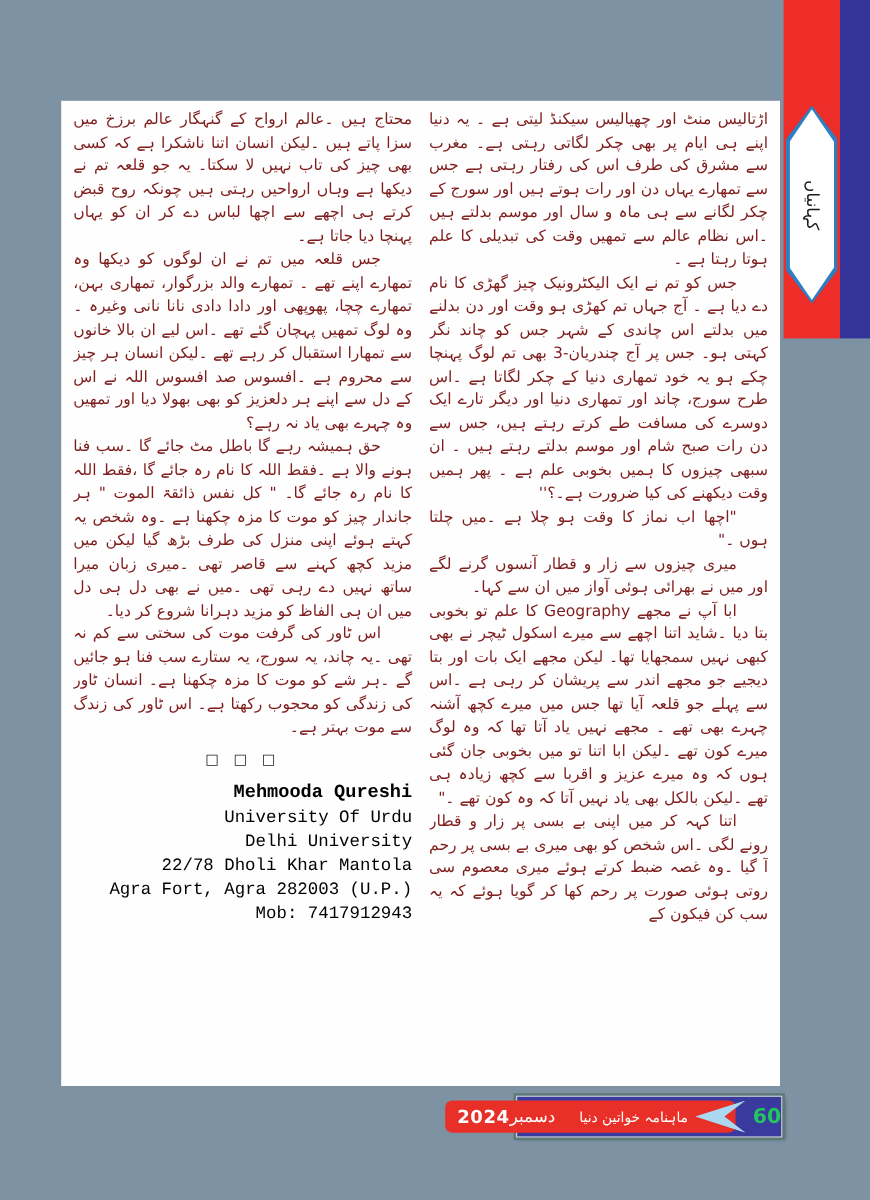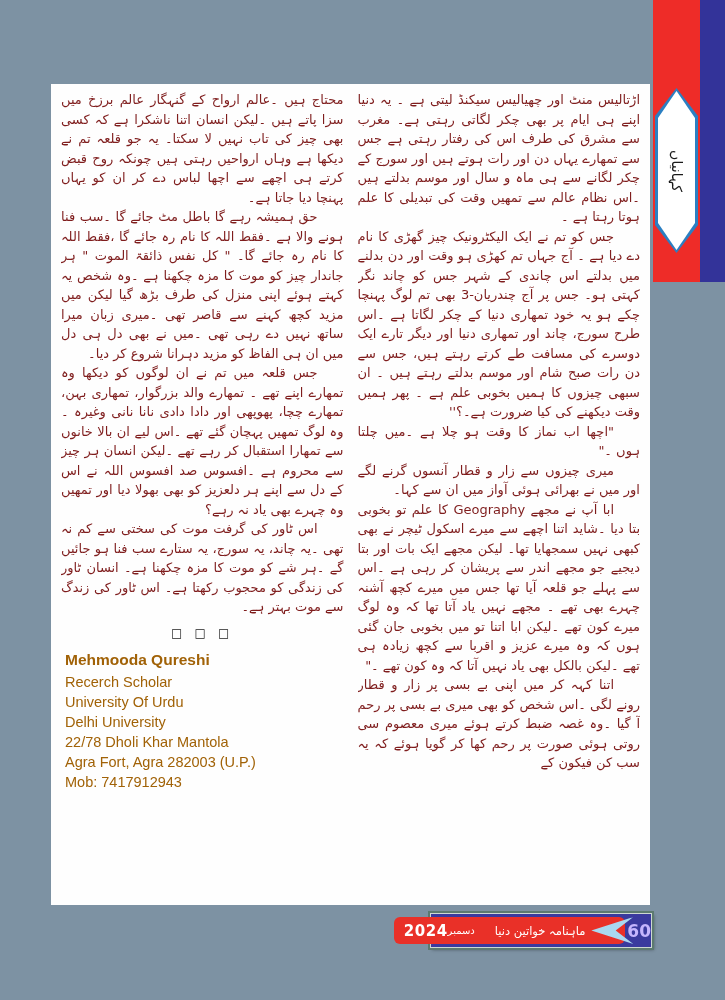--- a/index.html
+++ b/index.html
@@ -12,76 +12,75 @@
   .columns{display:flex;direction:rtl;gap:14px;height:100%;}
   .col{flex:1;overflow:hidden;direction:rtl;}
   .para{margin:0;font-size:13px;line-height:19.5px;text-align:justify;color:#7f1d1d;}
   .col .para:not(:first-child){text-indent:26px;}
 
   
   .end-marker{text-align:center;font-size:12px;font-weight:bold;letter-spacing:4px;
               color:#222;margin:9px 0 10px;direction:ltr;}
 
   
-  .author{direction:ltr;text-align:left;font-family:Liberation Sans, sans-serif;color:#a16207;
+  .author{direction:ltr;text-align:right;font-family:Liberation Mono, monospace;color:#000000;
           font-size:14.5px;line-height:20px;padding-left:4px;}
   .author .name{font-weight:bold;font-size:15.5px;margin-bottom:2px;}
 
   
   .strip-red{position:absolute;left:653px;top:0;width:47px;height:282px;background:#ee2c28;}
   .strip-navy{position:absolute;left:700px;top:0;width:25px;height:282px;background:#333399;}
 
   
   .badge{position:absolute;left:655px;top:88px;width:43px;height:165px;background:#2b7fc2;
          clip-path:polygon(50% 0%,100% 17%,100% 83%,50% 100%,0% 83%,0% 17%);}
   .badge-inner{position:absolute;inset:3px;background:#ffffff;
          clip-path:polygon(50% 0%,100% 17%,100% 83%,50% 100%,0% 83%,0% 17%);}
   .badge-label{position:absolute;left:50%;top:50%;transform:translate(-50%,-50%) rotate(90deg);
          white-space:nowrap;font-size:14px;color:#1a1a1a;direction:rtl;}
 
   
   .footer-box{position:absolute;left:430px;top:913px;width:222px;height:35px;background:#3a3a9e;
          border:1px solid #cdd7d2;box-shadow:0 0 0 2px #5c7a70,2px 2px 3px rgba(0,0,0,.35);
          box-sizing:border-box;display:flex;direction:rtl;align-items:center;}
-  .footer-pagenum{width:42px;text-align:center;color:#c4b5fd;font-weight:bold;font-size:17px;}
+  .footer-pagenum{width:42px;text-align:center;color:#22c55e;font-weight:bold;font-size:17px;margin-left:12px;}
   .footer-red{flex:1;align-self:stretch;margin:3px 2px 3px 4px;background:#e93028;border-radius:6px;
          position:relative;display:flex;align-items:center;justify-content:space-between;
          direction:rtl;color:#ffffff;padding:0 40px 0 10px;}
   .chevron{position:absolute;right:-8px;top:50%;transform:translateY(-50%);width:42px;height:27px;
          background:#aad8f0;clip-path:polygon(100% 0%,0% 50%,100% 100%,58% 50%);}
   .footer-magazine{font-size:11.5px;white-space:nowrap;padding-left:20px;}
-  .footer-month{font-size:10px;white-space:nowrap;}
+  .footer-month{font-size:14px;white-space:nowrap;}
   .footer-year{font-size:15px;font-weight:bold;letter-spacing:.5px;direction:ltr;}
 </style>
 </head>
 <body>
 
 <div class="canvas">
 
   <div class="page">
     <div class="columns">
       <div class="col">
           <p class="para">اڑتالیس منٹ اور چھیالیس سیکنڈ لیتی ہے ۔ یہ دنیا اپنے ہی ایام پر بھی چکر لگاتی رہتی ہے۔ مغرب سے مشرق کی طرف اس کی رفتار رہتی ہے جس سے تمھارے یہاں دن اور رات ہوتے ہیں اور سورج کے چکر لگانے سے ہی ماہ و سال اور موسم بدلتے ہیں ۔اس نظام عالم سے تمھیں وقت کی تبدیلی کا علم ہوتا رہتا ہے ۔</p>
           <p class="para">جس کو تم نے ایک الیکٹرونیک چیز گھڑی کا نام دے دیا ہے ۔ آج جہاں تم کھڑی ہو وقت اور دن بدلنے میں بدلتے اس چاندی کے شہر جس کو چاند نگر کہتی ہو۔ جس پر آج چندریان-3 بھی تم لوگ پہنچا چکے ہو یہ خود تمھاری دنیا کے چکر لگاتا ہے ۔اس طرح سورج، چاند اور تمھاری دنیا اور دیگر تارے ایک دوسرے کی مسافت طے کرتے رہتے ہیں، جس سے دن رات صبح شام اور موسم بدلتے رہتے ہیں ۔ ان سبھی چیزوں کا ہمیں بخوبی علم ہے ۔ پھر ہمیں وقت دیکھنے کی کیا ضرورت ہے۔؟''</p>
           <p class="para">"اچھا اب نماز کا وقت ہو چلا ہے ۔میں چلتا ہوں ۔"</p>
           <p class="para">میری چیزوں سے زار و قطار آنسوں گرنے لگے اور میں نے بھرائی ہوئی آواز میں ان سے کہا۔</p>
           <p class="para">ابا آپ نے مجھے Geography کا علم تو بخوبی بتا دیا ۔شاید اتنا اچھے سے میرے اسکول ٹیچر نے بھی کبھی نہیں سمجھایا تھا۔ لیکن مجھے ایک بات اور بتا دیجیے جو مجھے اندر سے پریشان کر رہی ہے ۔اس سے پہلے جو قلعہ آیا تھا جس میں میرے کچھ آشنہ چہرے بھی تھے ۔ مجھے نہیں یاد آتا تھا کہ وہ لوگ میرے کون تھے ۔لیکن ابا اتنا تو میں بخوبی جان گئی ہوں کہ وہ میرے عزیز و اقربا سے کچھ زیادہ ہی تھے ۔لیکن بالکل بھی یاد نہیں آتا کہ وہ کون تھے ۔"</p>
           <p class="para">اتنا کہہ کر میں اپنی بے بسی پر زار و قطار رونے لگی ۔اس شخص کو بھی میری بے بسی پر رحم آ گیا ۔وہ غصہ ضبط کرتے ہوئے میری معصوم سی روتی ہوئی صورت پر رحم کھا کر گویا ہوئے کہ یہ سب کن فیکون کے</p>
         </div>
       <div class="col">
         <div>
             <p class="para">محتاج ہیں ۔عالم ارواح کے گنہگار عالم برزخ میں سزا پاتے ہیں ۔لیکن انسان اتنا ناشکرا ہے کہ کسی بھی چیز کی تاب نہیں لا سکتا۔ یہ جو قلعہ تم نے دیکھا ہے وہاں ارواحیں رہتی ہیں چونکہ روح قبض کرتے ہی اچھے سے اچھا لباس دے کر ان کو یہاں پہنچا دیا جاتا ہے۔</p>
+            <p class="para">جس قلعہ میں تم نے ان لوگوں کو دیکھا وہ تمھارے اپنے تھے ۔ تمھارے والد بزرگوار، تمھاری بہن، تمھارے چچا، پھوپھی اور دادا دادی نانا نانی وغیرہ ۔وہ لوگ تمھیں پہچان گئے تھے ۔اس لیے ان بالا خانوں سے تمھارا استقبال کر رہے تھے ۔لیکن انسان ہر چیز سے محروم ہے ۔افسوس صد افسوس اللہ نے اس کے دل سے اپنے ہر دلعزیز کو بھی بھولا دیا اور تمھیں وہ چہرے بھی یاد نہ رہے؟</p>
             <p class="para">حق ہمیشہ رہے گا باطل مٹ جائے گا ۔سب فنا ہونے والا ہے ۔فقط اللہ کا نام رہ جائے گا ،فقط اللہ کا نام رہ جائے گا۔ " کل نفس ذائقۃ الموت " ہر جاندار چیز کو موت کا مزہ چکھنا ہے ۔وہ شخص یہ کہتے ہوئے اپنی منزل کی طرف بڑھ گیا لیکن میں مزید کچھ کہنے سے قاصر تھی ۔میری زبان میرا ساتھ نہیں دے رہی تھی ۔میں نے بھی دل ہی دل میں ان ہی الفاظ کو مزید دہرانا شروع کر دیا۔</p>
-            <p class="para">جس قلعہ میں تم نے ان لوگوں کو دیکھا وہ تمھارے اپنے تھے ۔ تمھارے والد بزرگوار، تمھاری بہن، تمھارے چچا، پھوپھی اور دادا دادی نانا نانی وغیرہ ۔وہ لوگ تمھیں پہچان گئے تھے ۔اس لیے ان بالا خانوں سے تمھارا استقبال کر رہے تھے ۔لیکن انسان ہر چیز سے محروم ہے ۔افسوس صد افسوس اللہ نے اس کے دل سے اپنے ہر دلعزیز کو بھی بھولا دیا اور تمھیں وہ چہرے بھی یاد نہ رہے؟</p>
             <p class="para">اس ٹاور کی گرفت موت کی سختی سے کم نہ تھی ۔یہ چاند، یہ سورج، یہ ستارے سب فنا ہو جائیں گے ۔ہر شے کو موت کا مزہ چکھنا ہے۔ انسان ٹاور کی زندگی کو محجوب رکھتا ہے۔ اس ٹاور کی زندگ سے موت بہتر ہے۔</p>
           </div>
         <div class="end-marker">□ □ □</div>
         <div class="author">
           <div class="name">Mehmooda  Qureshi</div>
-          <div>Recerch Scholar</div>
           <div>University Of Urdu</div>
           <div>Delhi  University</div>
           <div>22/78 Dholi Khar Mantola</div>
           <div>Agra Fort,  Agra  282003  (U.P.)</div>
           <div>Mob: 7417912943</div>
         </div>
       </div>
     </div>
   </div>
 

